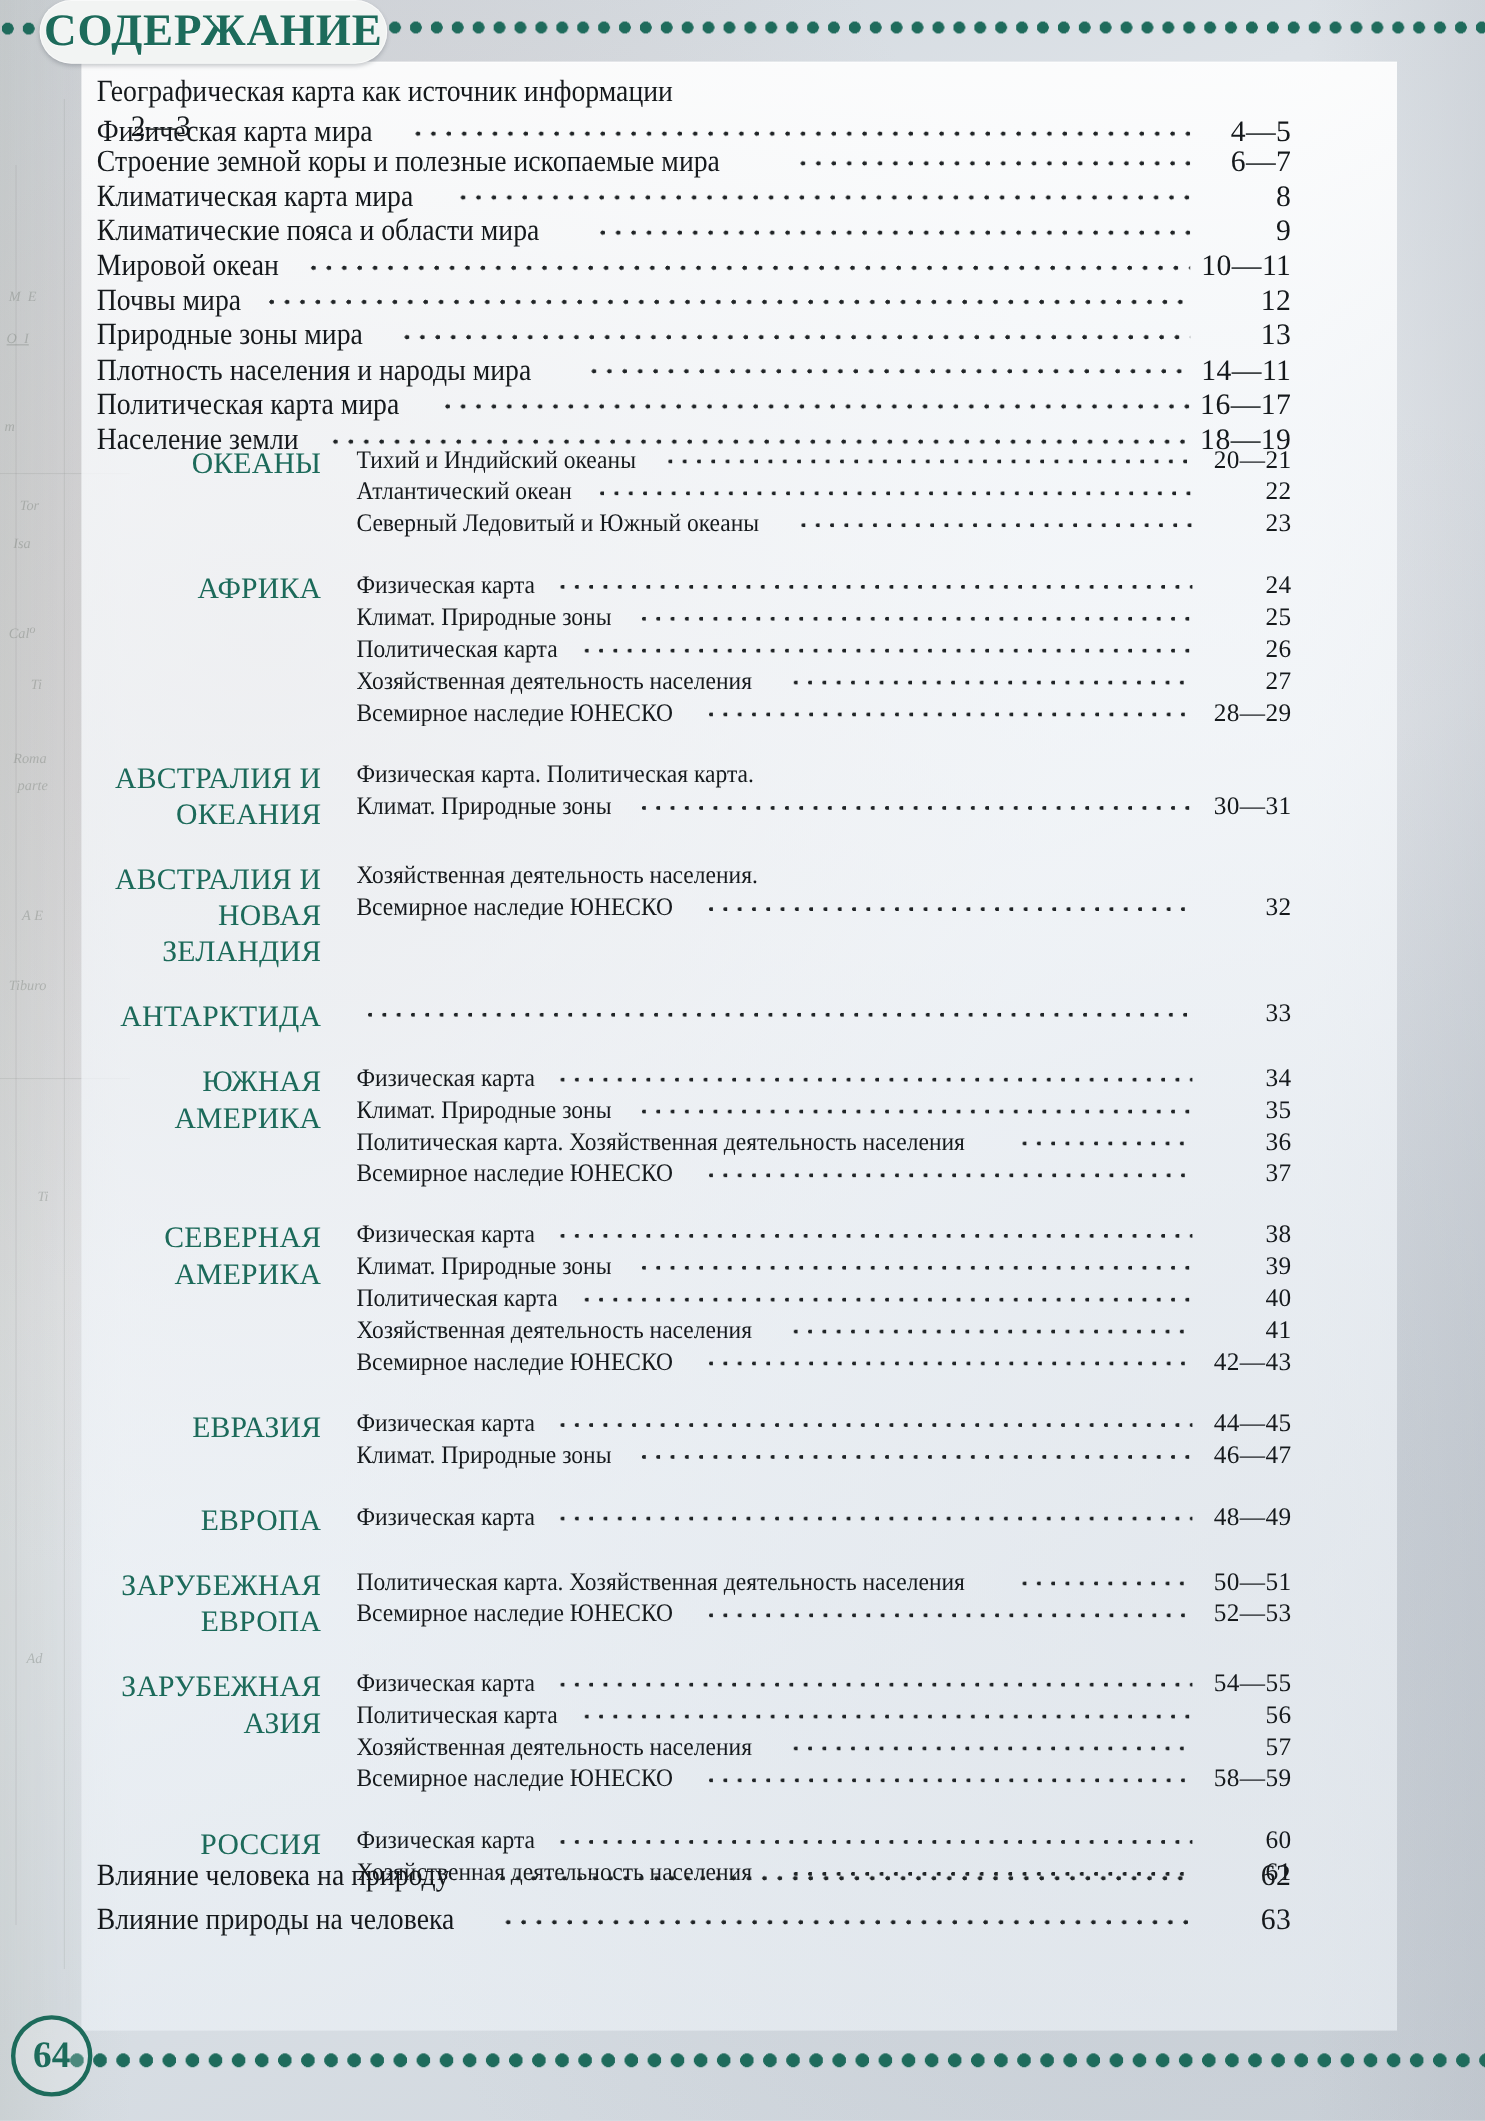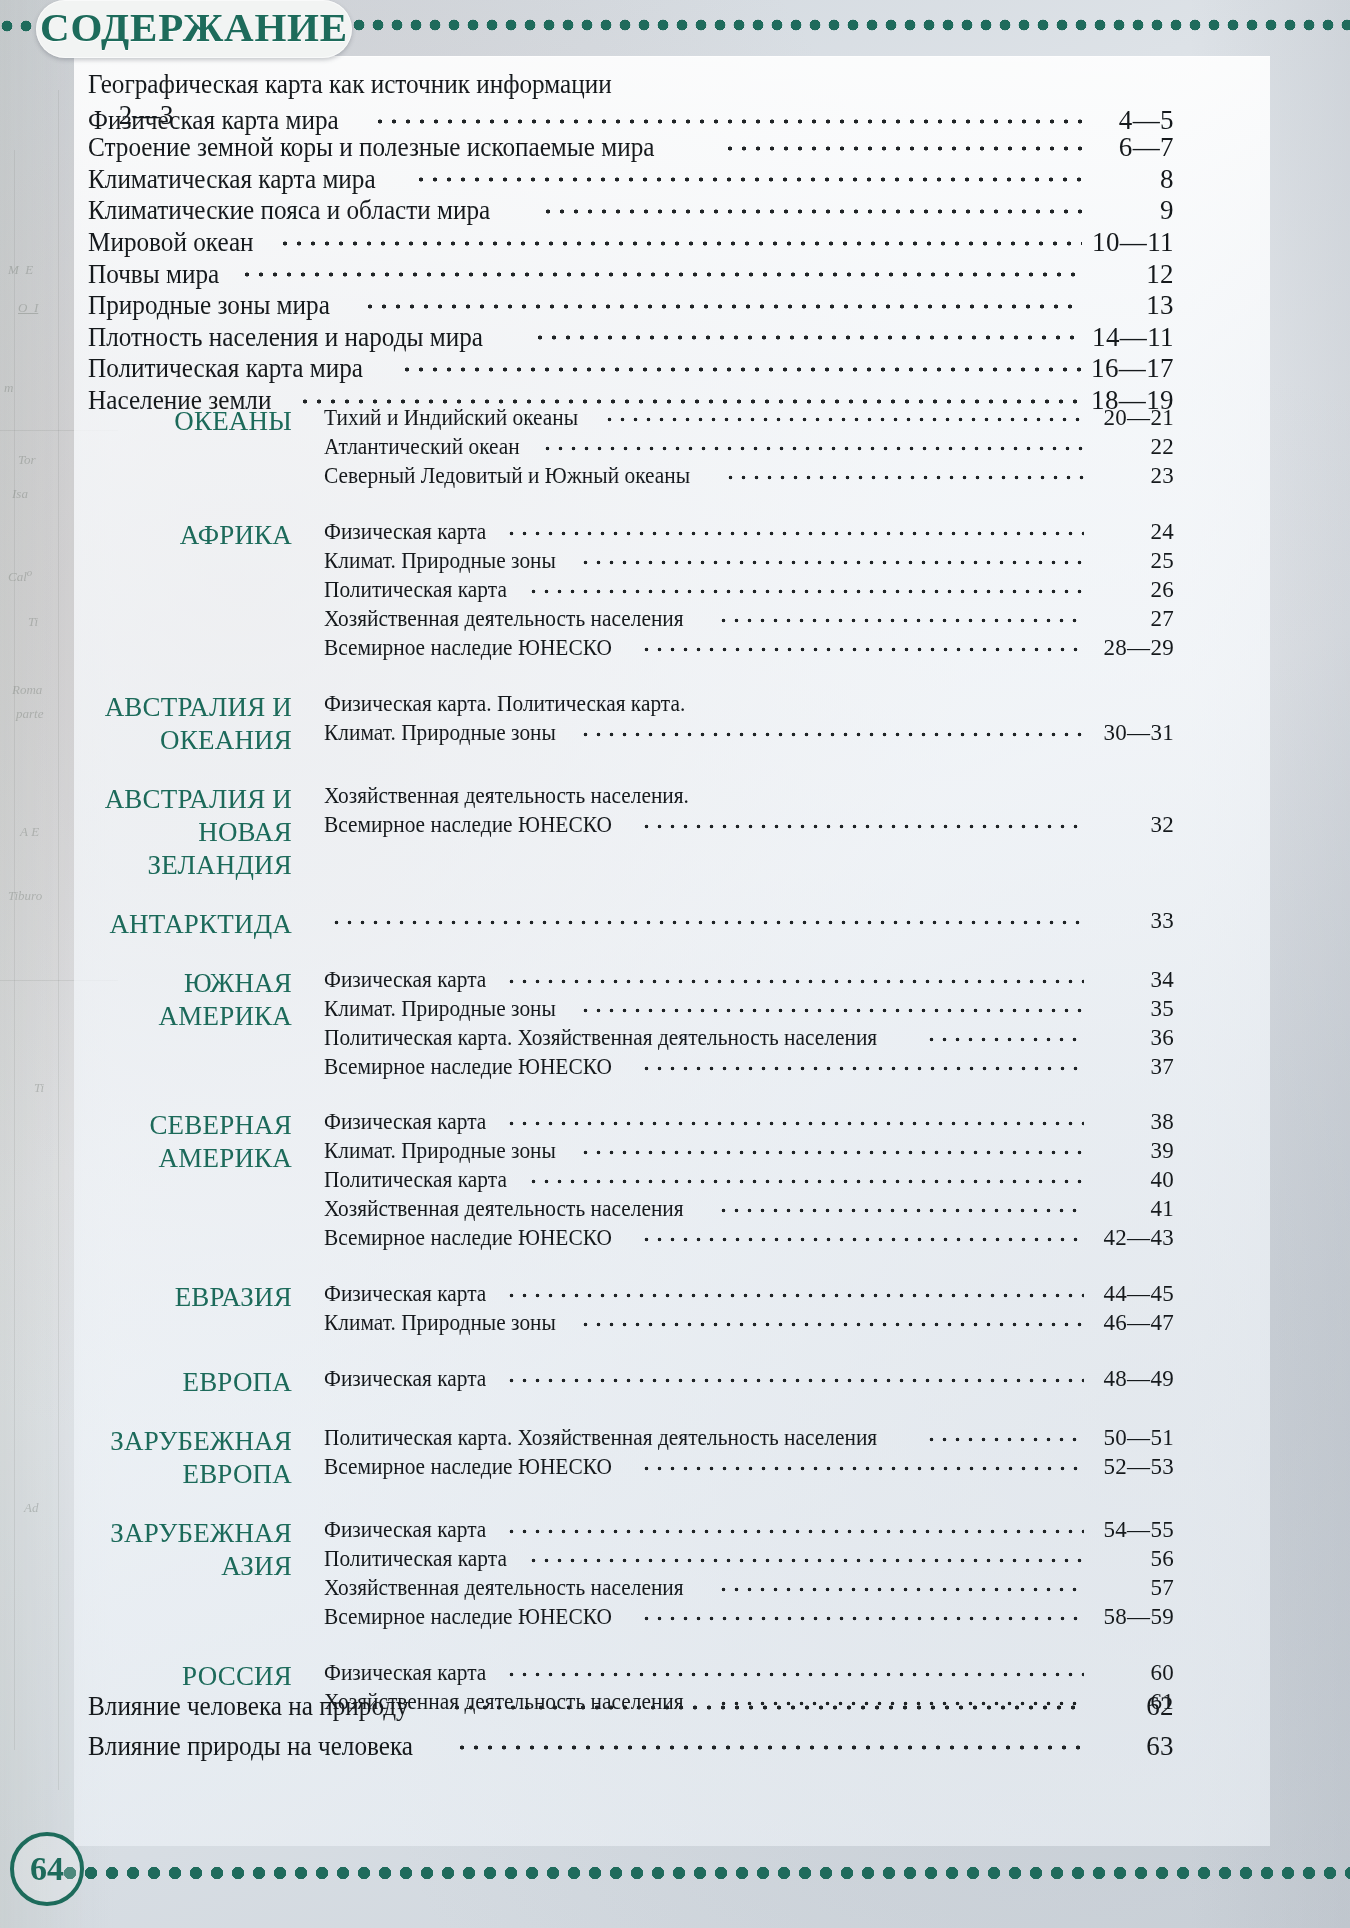--- a/index.html
+++ b/index.html
@@ -123,21 +123,21 @@
 <body>
 
 <div id="page">
 
   <div id="ghost">
     <div class="gl" style="left:14px;top:150px;width:1px;height:1600px;"></div>
     <div class="gl" style="left:58px;top:90px;width:1px;height:1700px;"></div>
     <div class="gl" style="left:0;top:430px;width:118px;height:1px;"></div>
     <div class="gl" style="left:0;top:980px;width:118px;height:1px;"></div>
     <div class="gt" style="left:8px;top:262px;">M&nbsp;&nbsp;E</div>
-    <div class="gt" style="left:18px;top:300px;text-decoration:underline;">O&nbsp;&nbsp;I</div>
+    <div class="gt" style="left:6px;top:300px;text-decoration:underline;">O&nbsp;&nbsp;I</div>
     <div class="gt" style="left:4px;top:380px;">m</div>
     <div class="gt" style="left:18px;top:452px;">Tor</div>
     <div class="gt" style="left:12px;top:486px;">Isa</div>
     <div class="gt" style="left:8px;top:566px;">Cal<sup>o</sup></div>
     <div class="gt" style="left:28px;top:614px;">Ti</div>
     <div class="gt" style="left:12px;top:682px;">Roma</div>
     <div class="gt" style="left:16px;top:706px;">parte</div>
     <div class="gt" style="left:20px;top:824px;">A&nbsp;E</div>
     <div class="gt" style="left:8px;top:888px;">Tiburo</div>
     <div class="gt" style="left:34px;top:1080px;">Ti</div>

